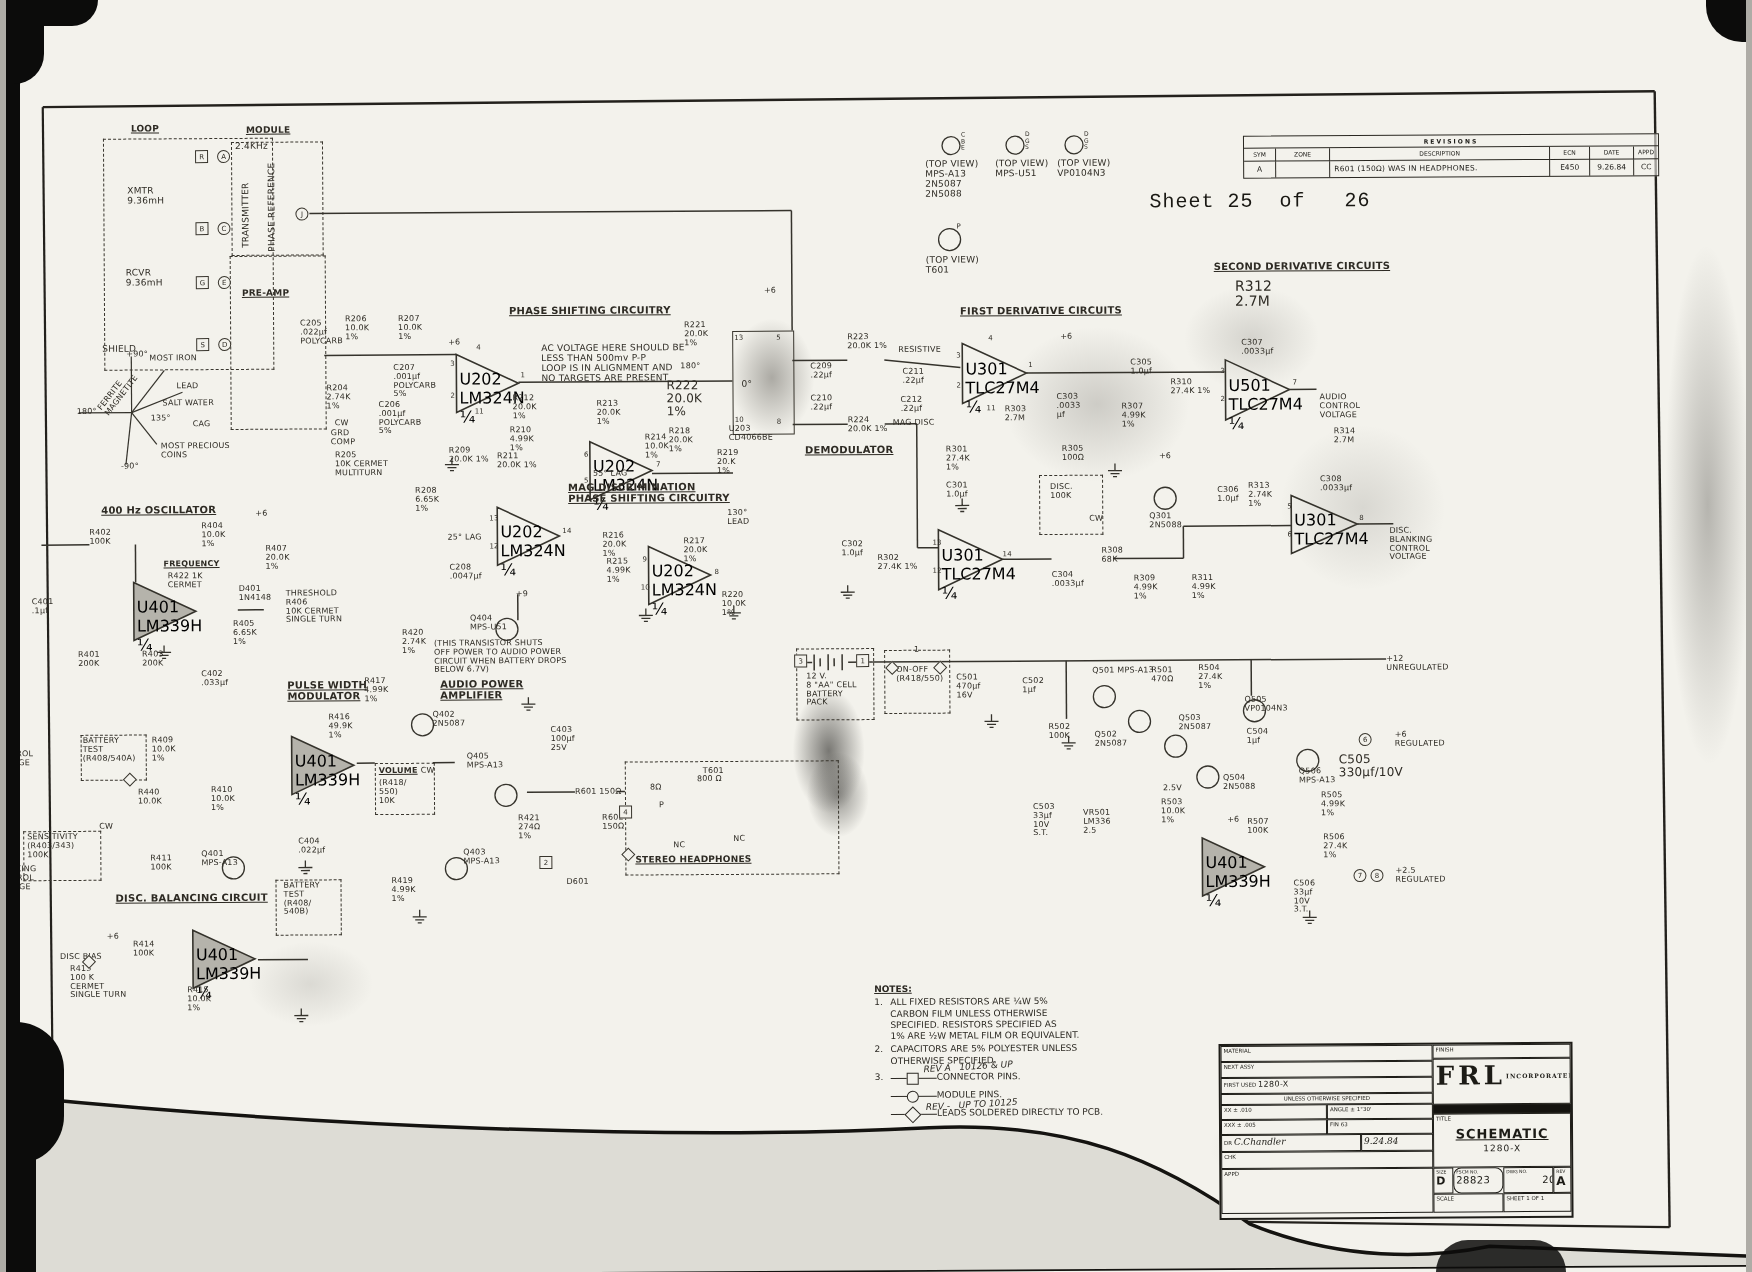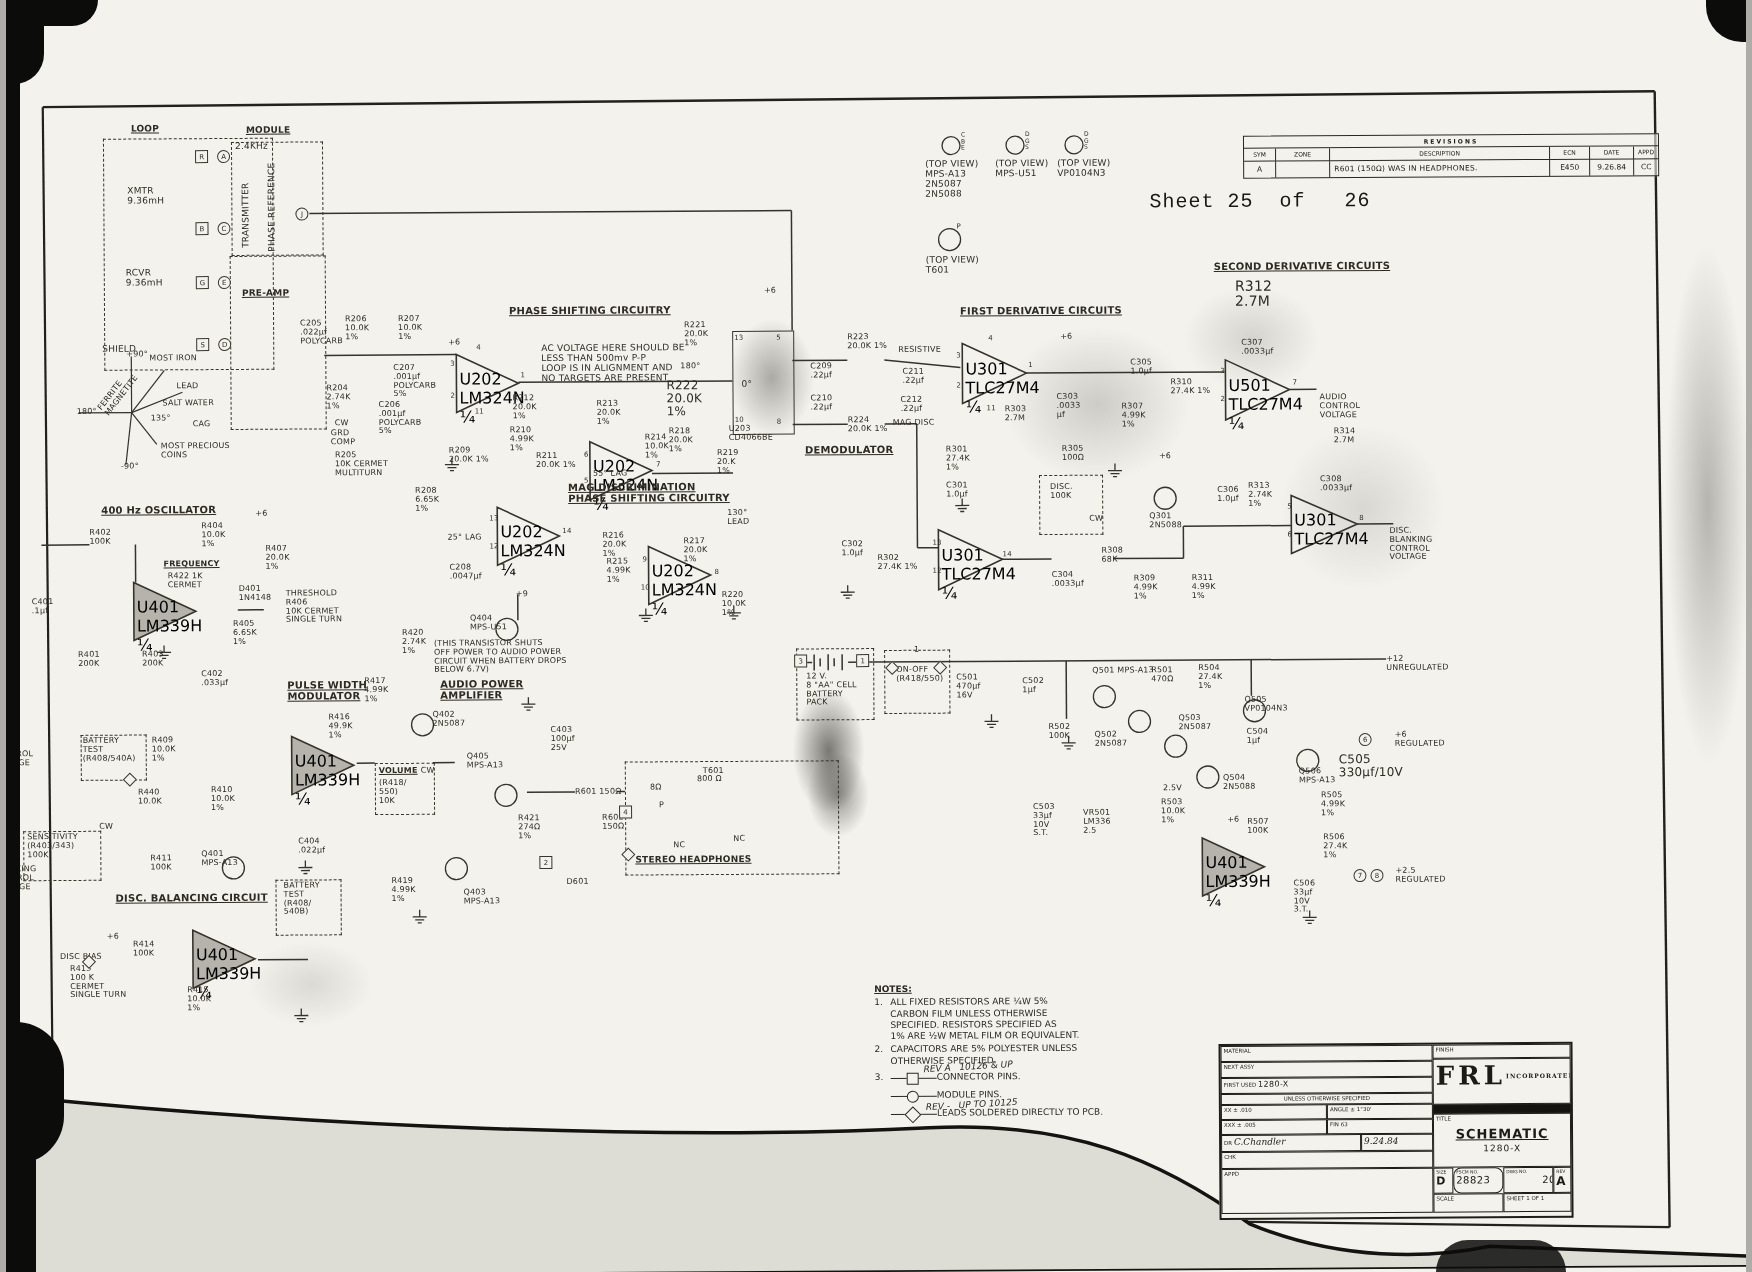--- a/index.html
+++ b/index.html
@@ -300,21 +300,21 @@
 MULTITURN</div>
           <div class="lbl" style="left: 508px; top: 392px; font-size: 8px;">R212
 20.0K
 1%</div>
           <div class="lbl" style="left: 505px; top: 424px; font-size: 8px;">R210
 4.99K
 1%</div>
           <div class="lbl" style="left: 592px; top: 398px; font-size: 8px;">R213
 20.0K
 1%</div>
-          <div class="lbl" style="left: 531px; top: 450px; font-size: 8px;">R211
+          <div class="lbl" style="left: 492px; top: 450px; font-size: 8px;">R211
 20.0K 1%</div>
           <div class="lbl" style="left: 444px; top: 444px; font-size: 8px;">R209
 20.0K 1%</div>
           <div class="lbl" style="left: 640px; top: 432px; font-size: 8px;">R214
 10.0K
 1%</div>
           <div class="lbl" style="left: 588px; top: 468px; font-size: 8px;">55° LAG</div>
           <div class="lbl" style="left: 676px; top: 361px; font-size: 8px;">180°</div>
           <div class="lbl" style="left: 662px; top: 378px; font-size: 12px;">R222
 20.0K
@@ -473,21 +473,21 @@
           <div class="lbl" style="left: 372px; top: 776px; font-size: 8px;">(R418/
 550)
 10K</div>
           <div class="lbl" style="left: 414px; top: 764px; font-size: 8px;">CW</div>
           <div class="lbl" style="left: 511px; top: 812px; font-size: 8px;">R421
 274Ω
 1%</div>
           <div class="lbl" style="left: 384px; top: 874px; font-size: 8px;">R419
 4.99K
 1%</div>
-          <div class="lbl" style="left: 456px; top: 846px; font-size: 8px; margin-top: 40px;">Q403
+          <div class="lbl" style="left: 456px; top: 846px; font-size: 8px;">Q403
 MPS-A13</div>
           <div class="lbl" style="left: 559px; top: 876px; font-size: 8px;">D601</div>
           <div class="lbl" style="left: 544px; top: 724px; font-size: 8px;">C403
 100μf
 25V</div>
           <div class="lbl" style="left: 291px; top: 834px; font-size: 8px;">C404
 .022μf</div>
           <div class="lbl" style="left: 568px; top: 786px; font-size: 8px;">R601 150Ω</div>
           <div class="lbl" style="left: 595px; top: 812px; font-size: 8px;">R602
 150Ω</div>

